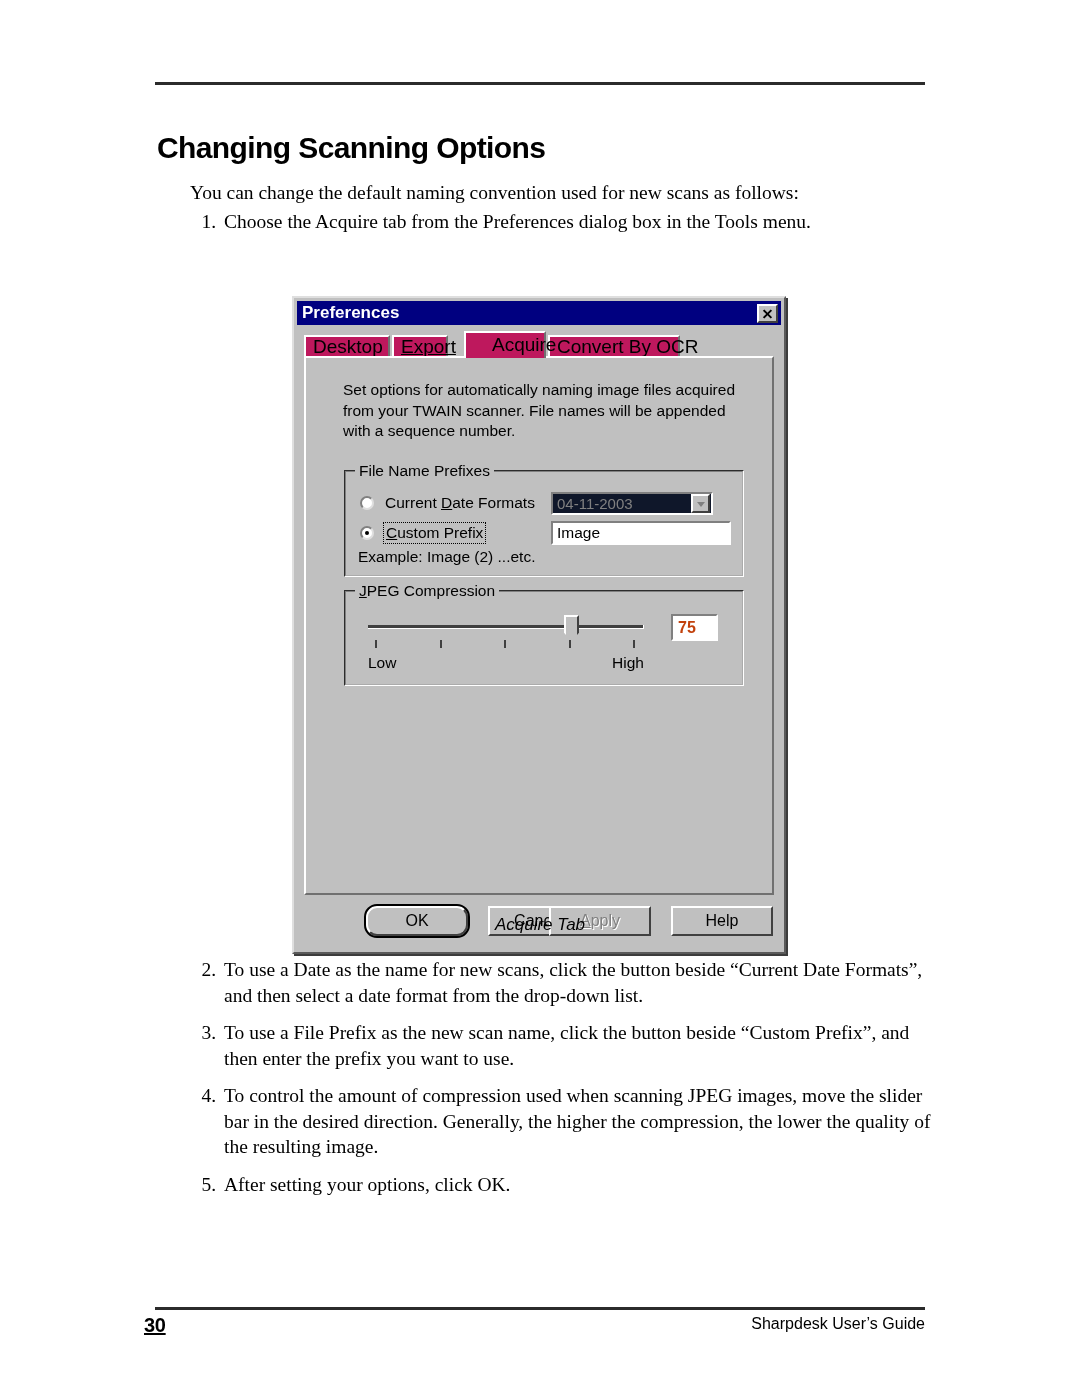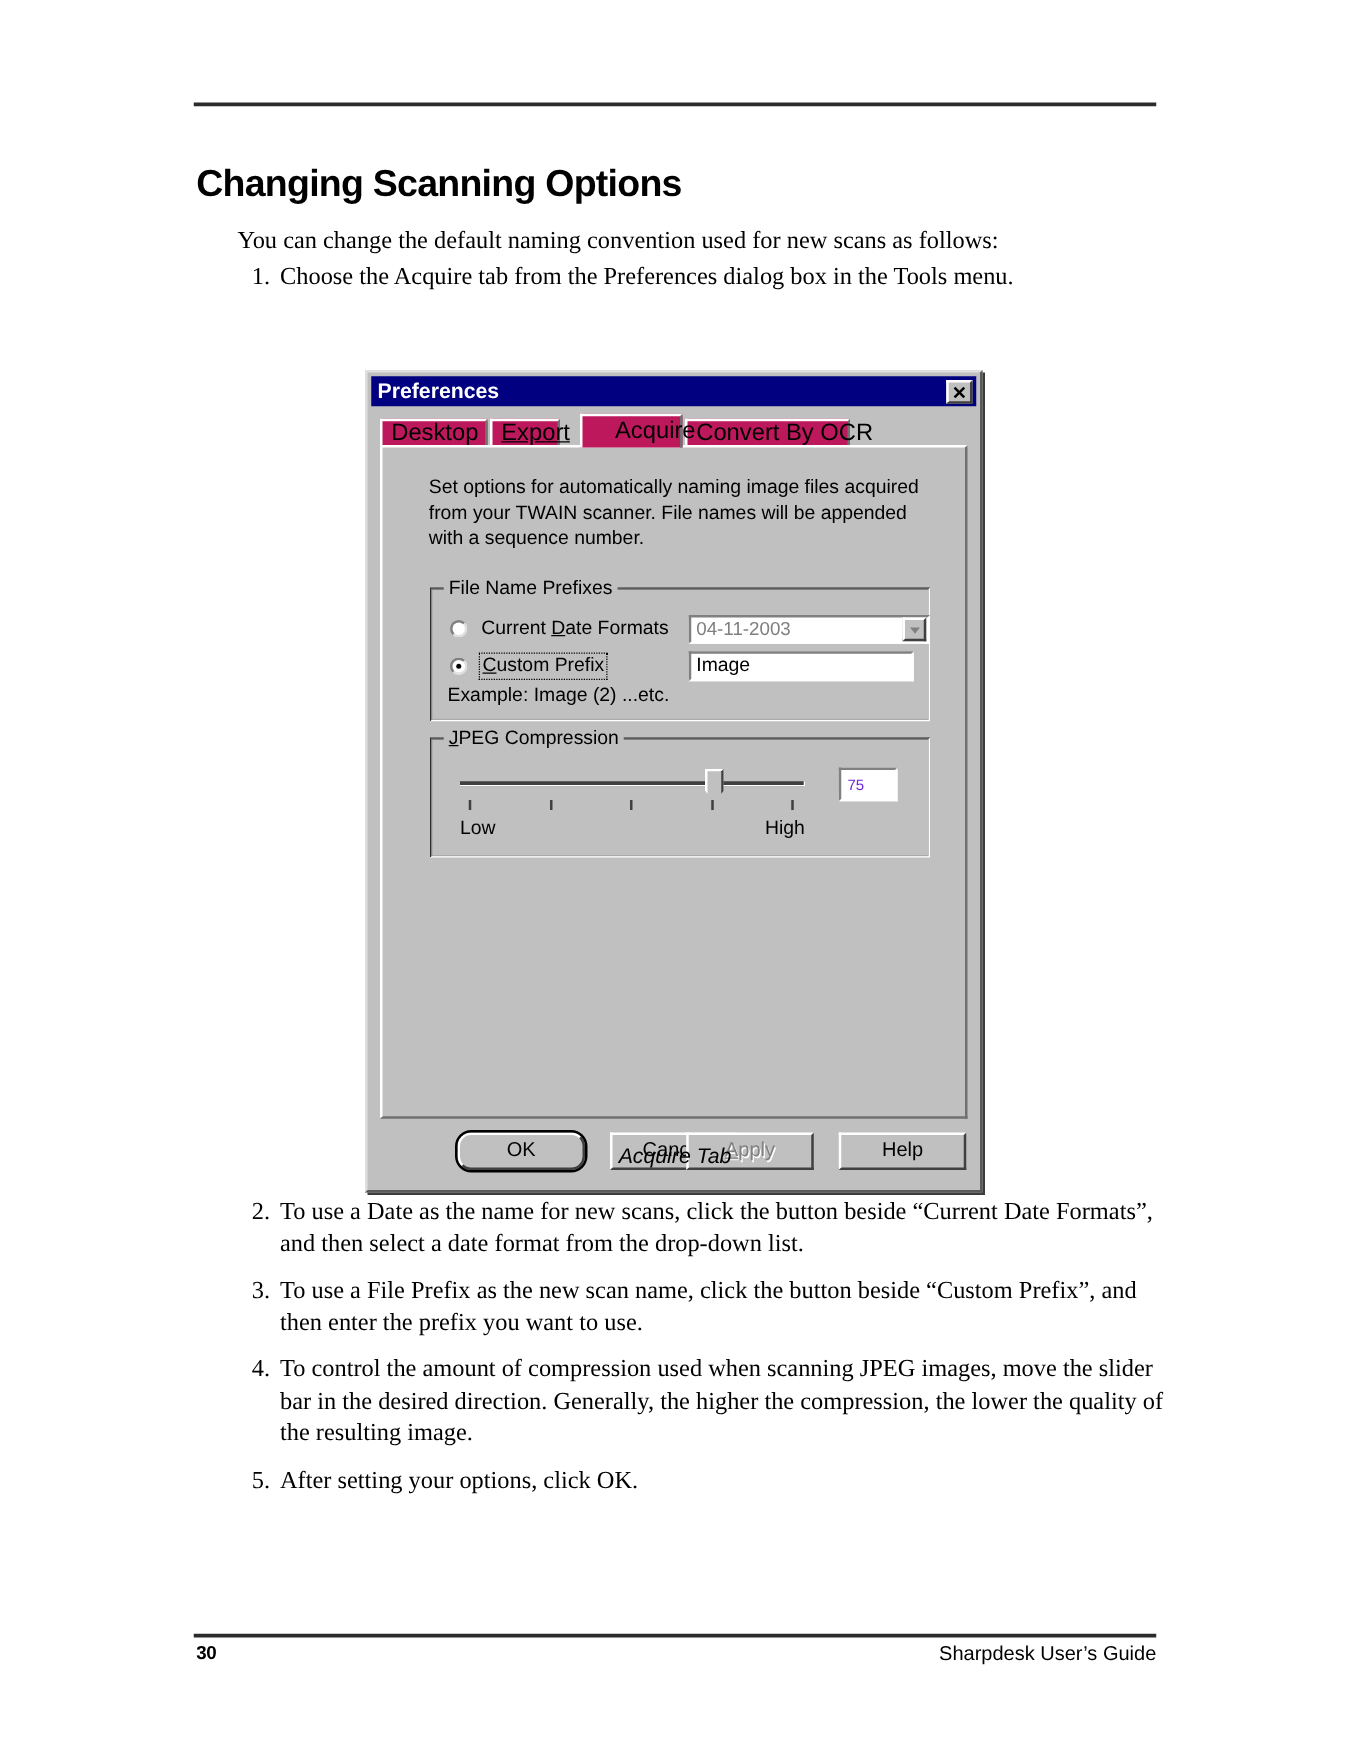--- a/index.html
+++ b/index.html
@@ -38,26 +38,27 @@
     position: absolute;
     left: 155px;
     top: 1307px;
     width: 770px;
     height: 3px;
     background: #2b2b2b;
   }
 
   .footer-page-num {
     position: absolute;
-    left: 157px;
+    left: 144px;
     top: 1314px;
     font-family: "Liberation Sans", sans-serif;
     font-weight: bold;
-    font-size: 15px;
+    font-size: 20px;
     letter-spacing: -0.3px;
+    text-decoration: underline;
   }
 
   .footer-guide {
     position: absolute;
     right: 155px;
     top: 1315px;
     font-family: "Liberation Sans", sans-serif;
     font-size: 16px;
   }
 
@@ -315,23 +316,23 @@
   .radio-label.focused {
     outline: 1px dotted #000;
     outline-offset: 1px;
     padding: 0 1px;
   }
   .accel { text-decoration: underline; }
 
   
   .combo {
     position: absolute;
-    width: 193px;
+    width: 162px;
     height: 23px;
-    background: #ffffff;
+    background: #0f172a;
     border-top: 2px solid #808080;
     border-left: 2px solid #808080;
     border-right: 2px solid #ffffff;
     border-bottom: 2px solid #ffffff;
     box-sizing: border-box;
     display: flex;
     align-items: center;
     cursor: default;
   }
   .combo-value {
@@ -461,22 +462,23 @@
     border-left: 2px solid #808080;
     border-right: 2px solid #ffffff;
     border-bottom: 2px solid #ffffff;
     box-sizing: border-box;
     display: flex;
     align-items: center;
     cursor: text;
   }
   .valuebox .val {
     padding-left: 5px;
-    font-size: 12px;
-    color: #6d28d9;
+    font-size: 16px;
+    color: #c2410c;
+    font-weight: bold;
   }
 
   
   .buttonrow {
     position: absolute;
     left: 10px;
     top: 608px;
     width: 470px;
     height: 34px;
   }

